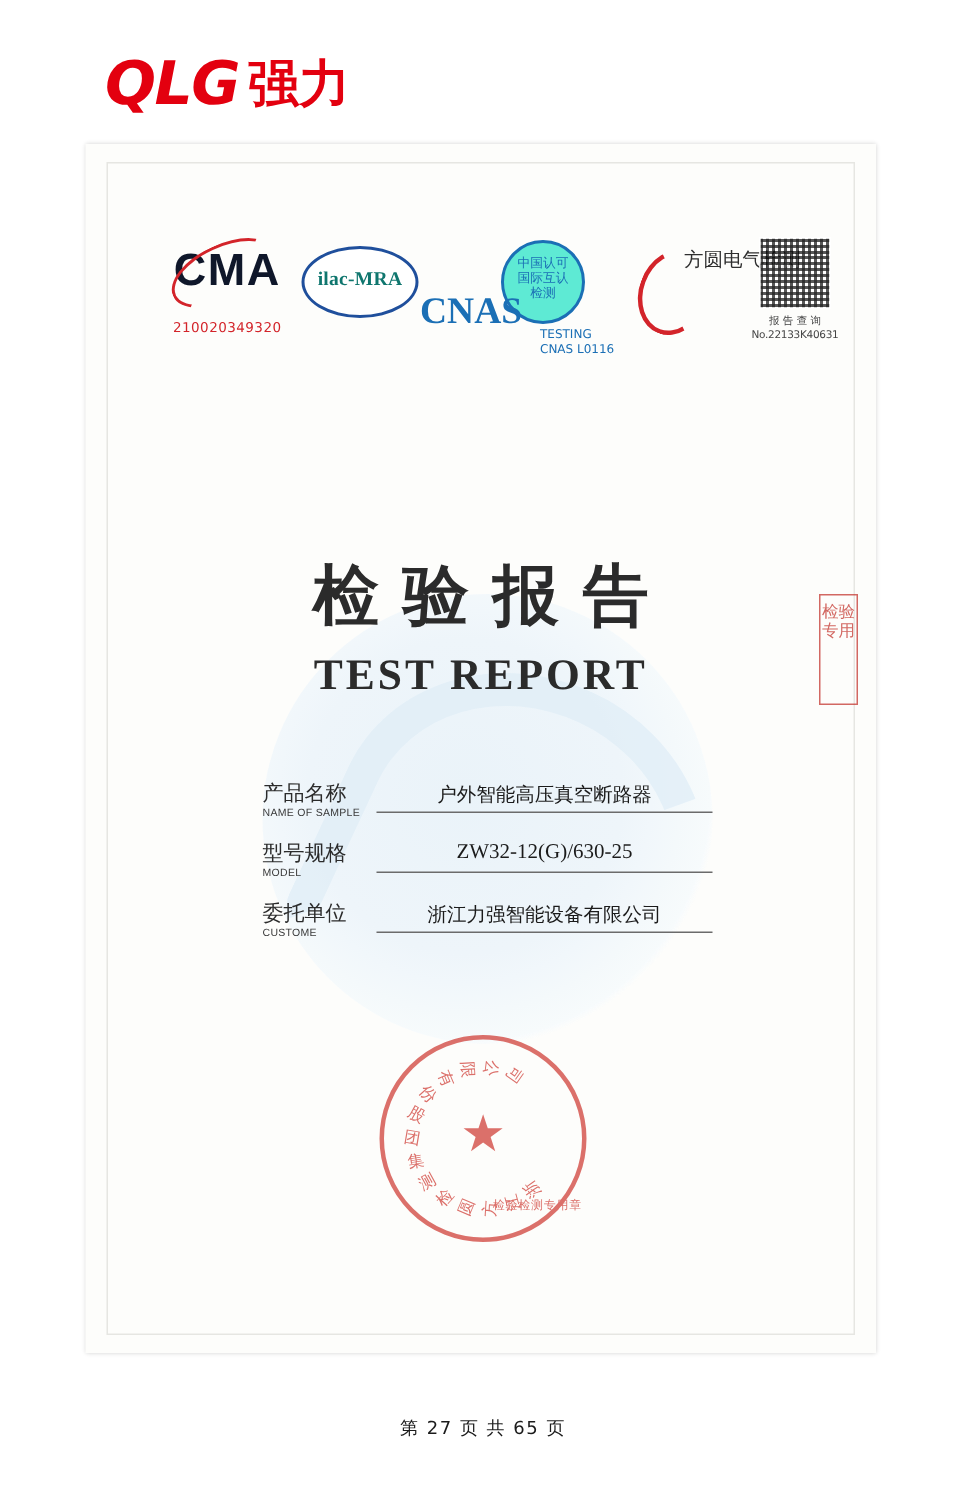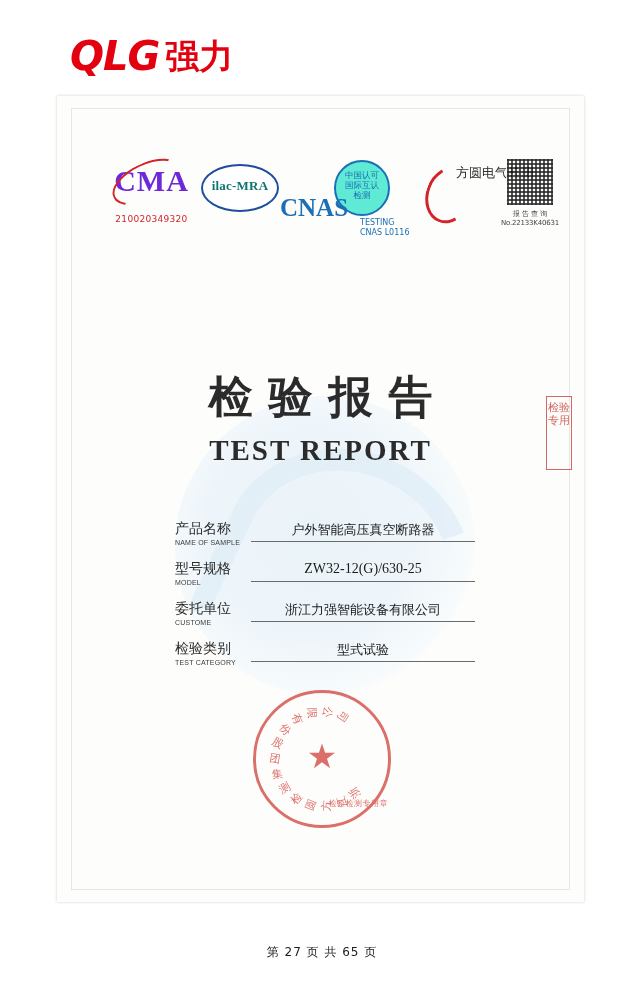--- a/index.html
+++ b/index.html
@@ -97,24 +97,24 @@
     height: 90px;
   }
   .logo {
     position: absolute;
     text-align: center;
   }
 
   
   .logo-cma { left: 2px; top: 8px; width: 95px; }
   .cma-mark {
-    font-family: Liberation Serif, serif;
+    font-family: Liberation Sans, sans-serif;
     font-weight: bold;
     font-size: 30px;
-    color: #6d28d9;
+    color: #0f172a;
     letter-spacing: 1px;
     line-height: 1;
     position: relative;
     display: inline-block;
   }
   .cma-mark .swoosh {
     position: absolute;
     left: -4px;
     top: -3px;
     width: 70px;
@@ -460,25 +460,20 @@
       <span class="f-sub">MODEL</span>
       <span class="f-value serif">ZW32-12(G)/630-25</span>
     </div>
 
     <div class="field">
       <span class="f-label">委托单位</span>
       <span class="f-sub">CUSTOME</span>
       <span class="f-value">浙江力强智能设备有限公司</span>
     </div>
 
-    <div class="field">
-      <span class="f-label">检验类别</span>
-      <span class="f-sub">TEST CATEGORY</span>
-      <span class="f-value">型式试验</span>
-    </div>
   </div>
 
   <div class="seal">
     <div class="ring-text">
 
     <span style="transform: rotate(-215deg) translate(0px, -52px) rotate(90deg);">浙</span>
         <span style="transform: rotate(-195.769deg) translate(0px, -52px) rotate(90deg);">江</span>
         <span style="transform: rotate(-176.538deg) translate(0px, -52px) rotate(90deg);">方</span>
         <span style="transform: rotate(-157.308deg) translate(0px, -52px) rotate(90deg);">圆</span>
         <span style="transform: rotate(-138.077deg) translate(0px, -52px) rotate(90deg);">检</span>

